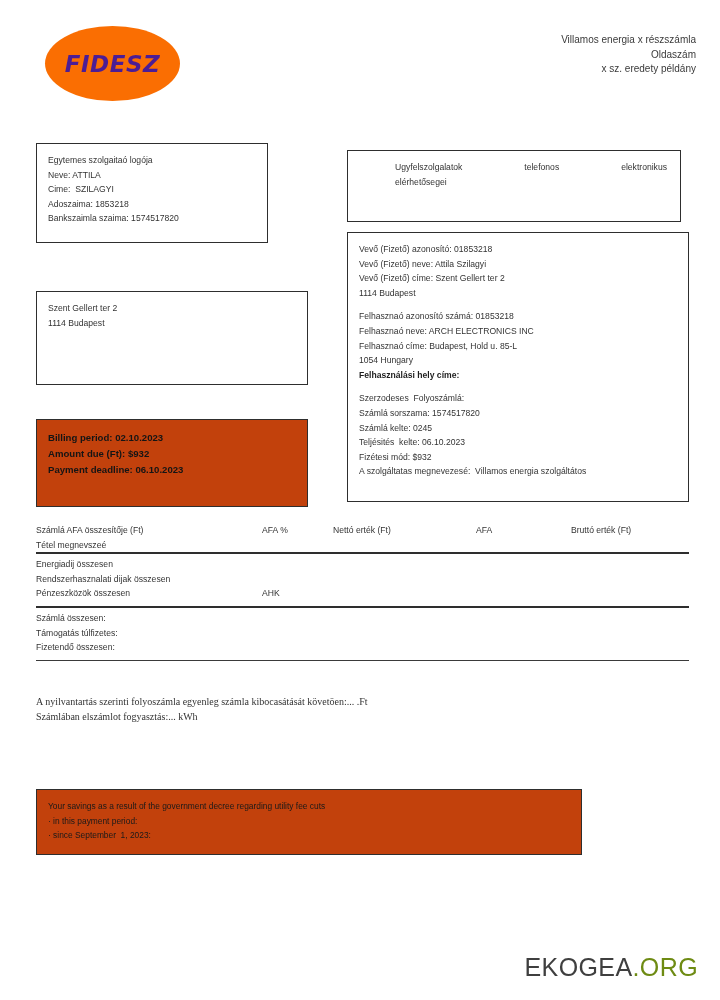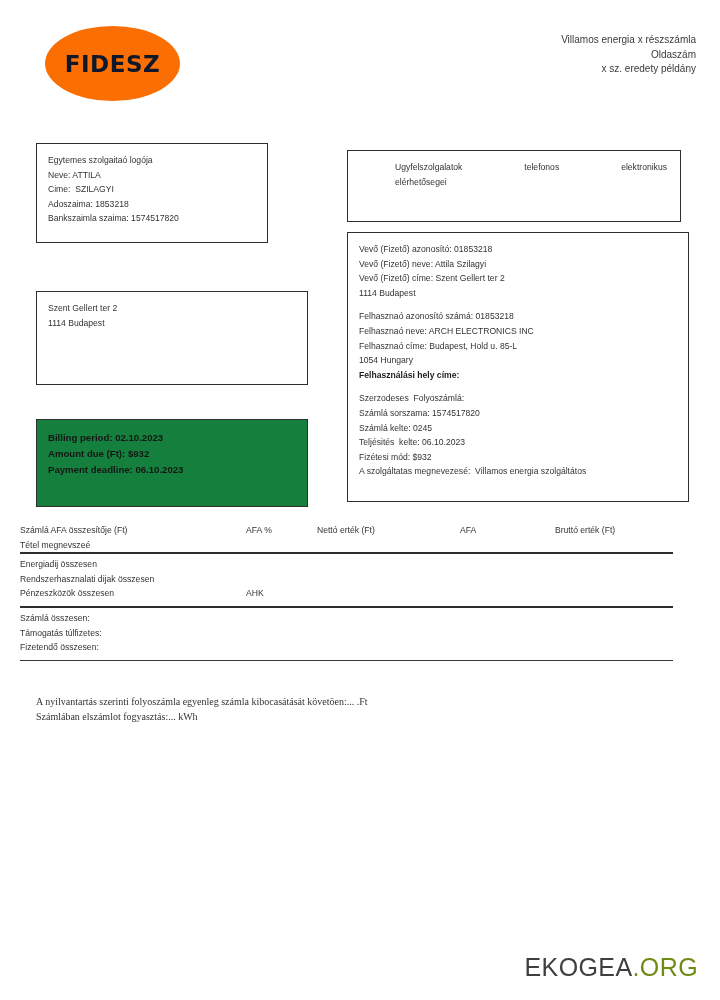--- a/index.html
+++ b/index.html
@@ -32,23 +32,24 @@
     height: 75px;
     background: #FA6E02;
     border-radius: 50%;
     display: flex;
     align-items: center;
     justify-content: center;
   }
   .logo-text {
     font-family: "DejaVu Sans", sans-serif;
     font-weight: bold;
+    font-style: italic;
     font-size: 23px;
     letter-spacing: 0.5px;
-    color: #0f172a;
+    color: #4c1d95;
   }
 
   
   .header-right {
     position: absolute;
     right: 24px;
     top: 33px;
     text-align: right;
     font-size: 10px;
     line-height: 14.5px;
@@ -81,21 +82,21 @@
 
   .service-line {
     display: flex;
     justify-content: space-between;
     width: 272px;
   }
 
   
   .orange-box {
     position: absolute;
-    background: #15803d;
+    background: #c2410c;
     border: 1.6px solid #2e2e2e;
     box-sizing: border-box;
   }
   #billing-box { left: 36px; top: 419px; width: 272px; height: 88px; }
   #billing-box .box-inner {
     padding: 10px 11px;
     font-size: 9.6px;
     font-weight: bold;
     line-height: 16px;
     color: #151515;
@@ -110,21 +111,21 @@
   }
 
   
   .group { margin-bottom: 9px; }
   .group:last-child { margin-bottom: 6px; }
   .bold { font-weight: bold; color: #1e1e1e; }
 
   
   .table-wrap {
     position: absolute;
-    left: 20px;
+    left: 36px;
     top: 523px;
     width: 653px;
     font-size: 8.6px;
     color: #333333;
   }
   .trow {
     position: relative;
     height: 14.6px;
     line-height: 14.6px;
   }
@@ -295,18 +296,25 @@
 
     <div class="sp-4"></div>
     <div class="rule-thin"></div>
   </div>
 
   <div class="notes">
     <div>A nyilvantartás szerinti folyoszámla egyenleg számla kibocasátását követöen:... .Ft</div>
     <div>Számlában elszámlot fogyasztás:...  kWh</div>
   </div>
 
+  <div class="orange-box" id="savings-box">
+    <div class="box-inner">
+      <div class="ln">Your savings as a result of the government decree regarding utility fee cuts</div>
+      <div class="ln">· in this payment period:</div>
+      <div class="ln">· since September  1, 2023:</div>
+    </div>
+  </div>
 
   <div class="watermark">
     <span class="wm-dark">EKOGEA</span><span class="wm-green">.ORG</span>
   </div>
 
 </div>
 
 </body></html>

